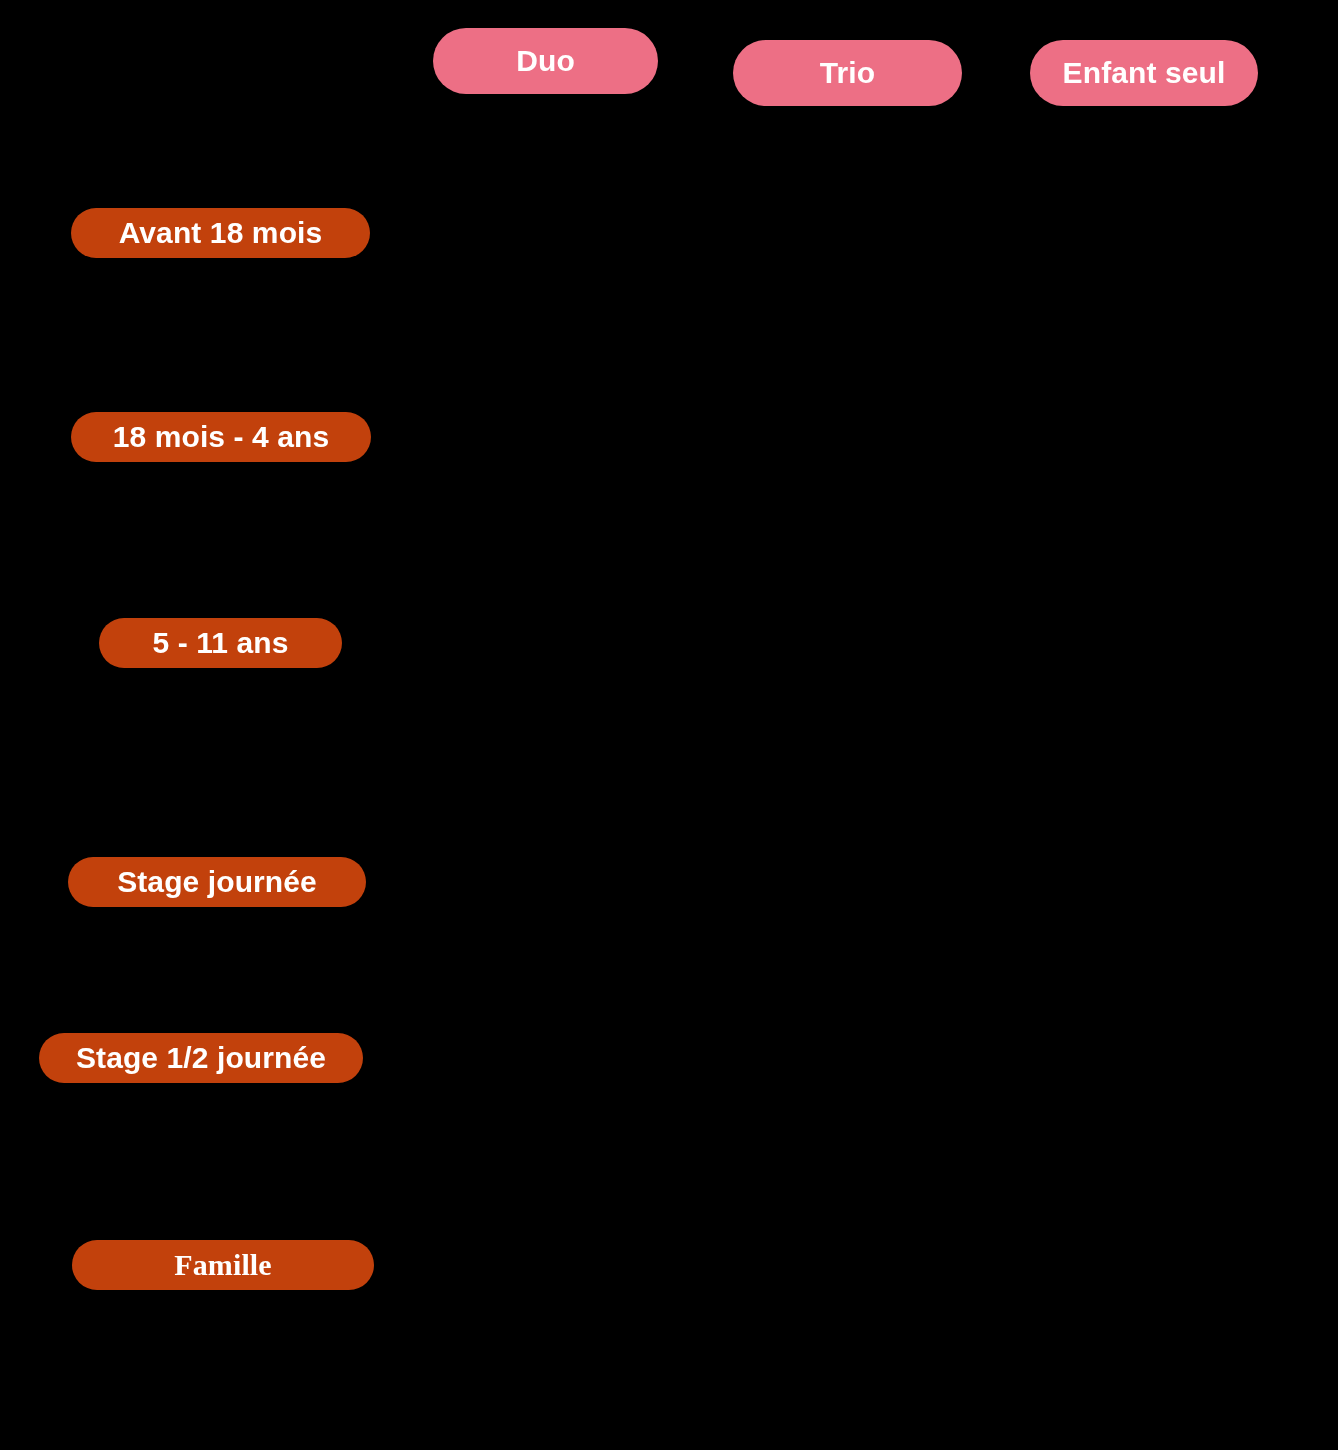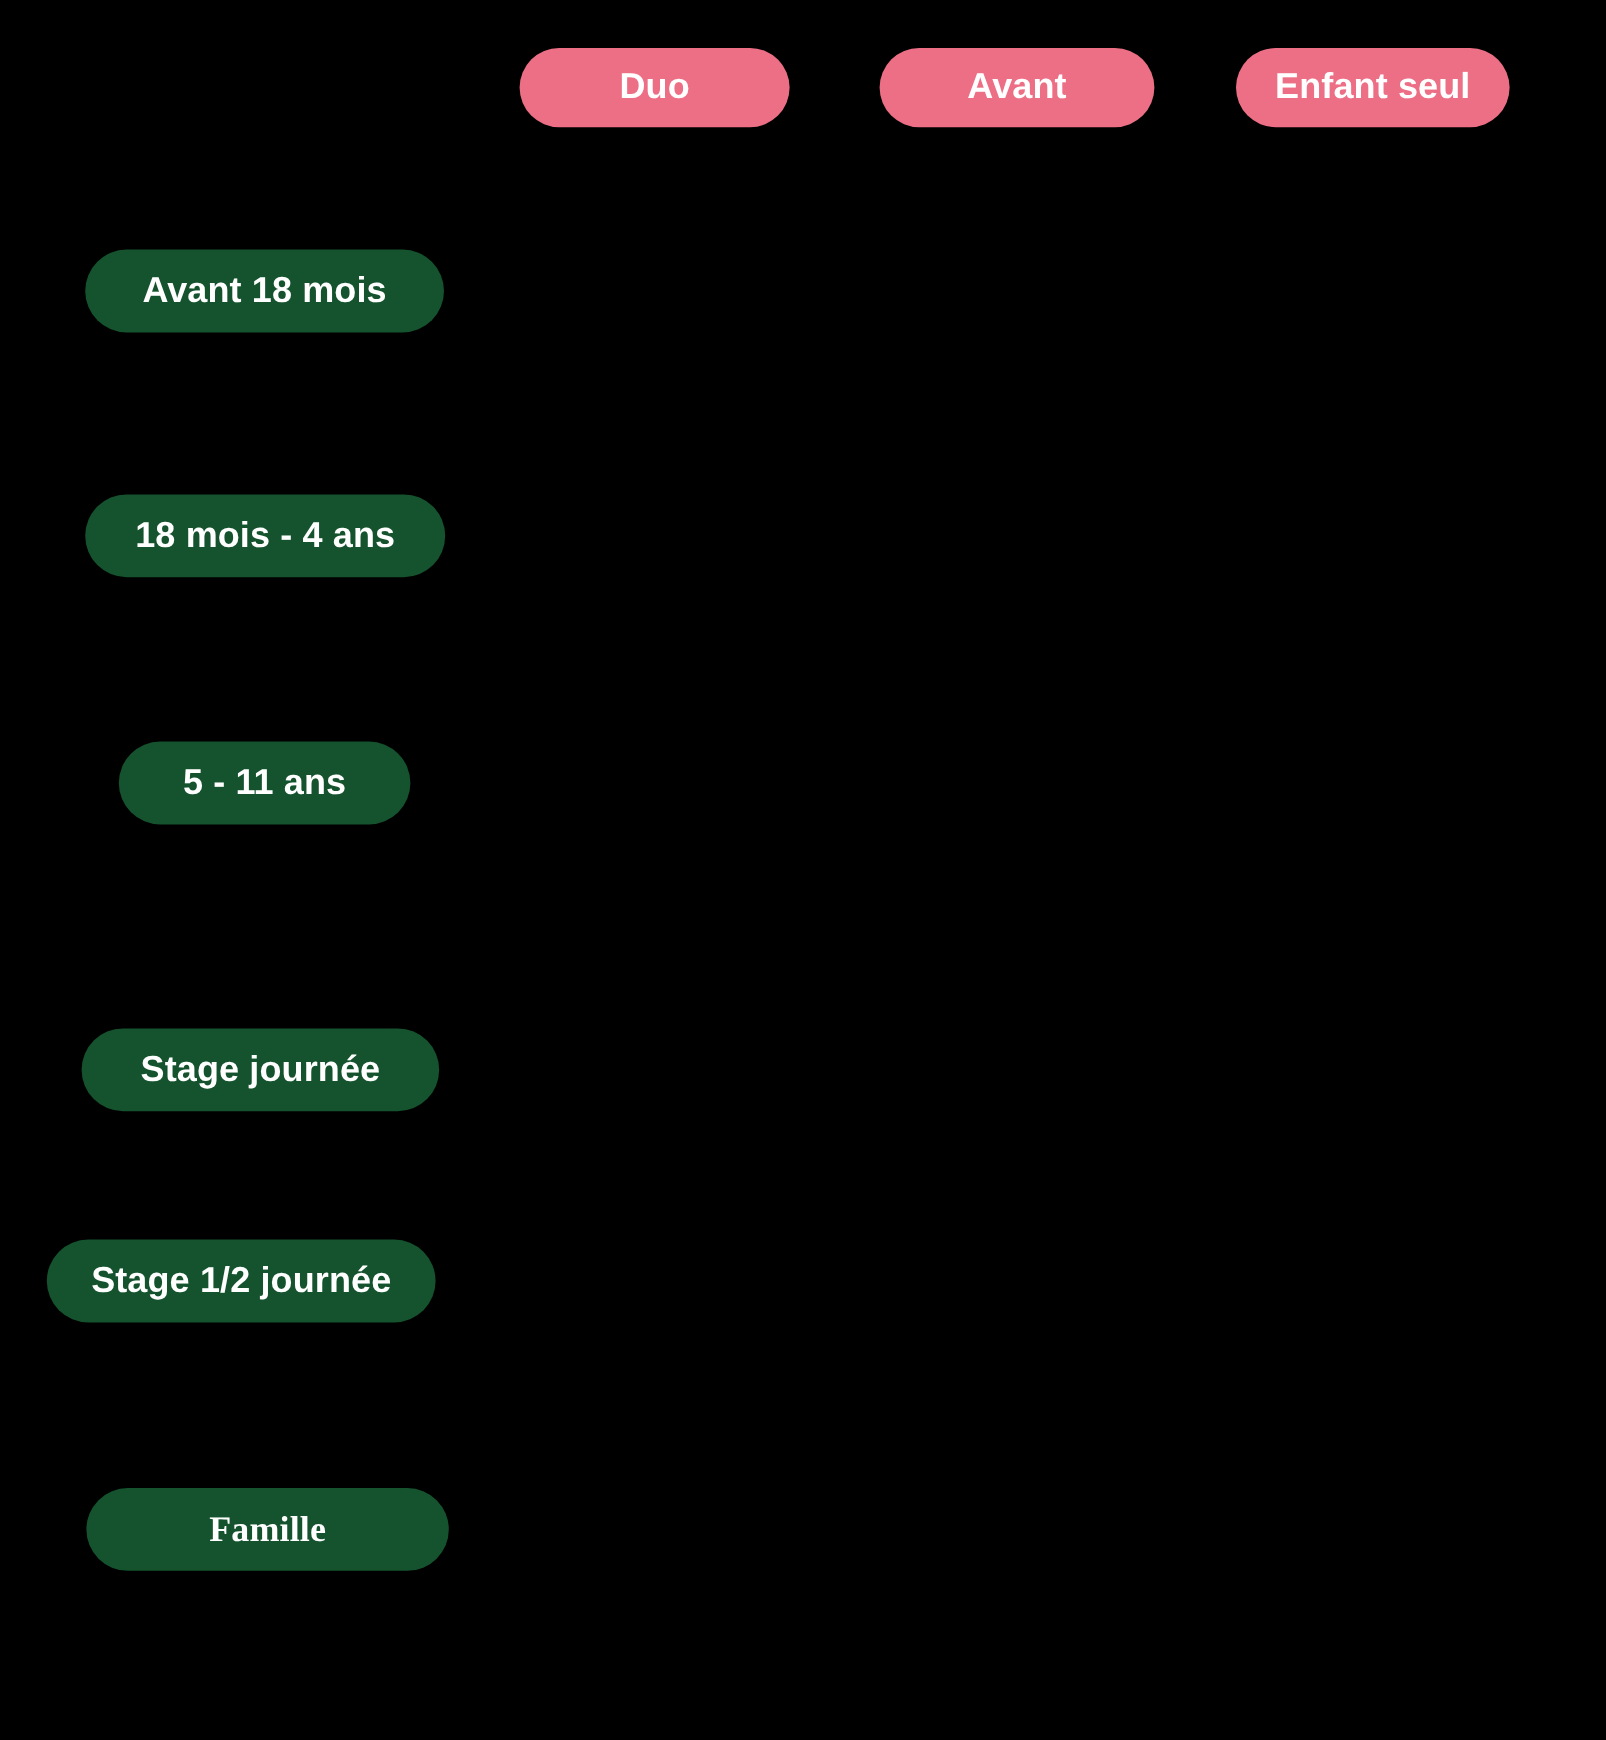--- a/index.html
+++ b/index.html
@@ -38,44 +38,44 @@
 
   
   .pill--category {
     background: #ED6F85;
     height: 66px;
     font-size: 30px;
   }
 
   
   .pill--segment {
-    background: #14532d;
-    height: 69px;
+    background: #c2410c;
+    height: 50px;
     font-size: 30px;
   }
 
   
   #matrix-body {
     position: absolute;
     left: 400px;
     top: 150px;
     width: 900px;
     height: 1200px;
     background: transparent;
   }
 </style>
 </head>
 <body>
 
 <div id="canvas">
 
   <div id="column-headers">
-    <div class="pill pill--category" style="left:433px; top:40px; width:225px;">Duo</div>
+    <div class="pill pill--category" style="left:433px; top:28px; width:225px;">Duo</div>
 
-    <div class="pill pill--category" style="left:733px; top:40px; width:229px;">Avant</div>
+    <div class="pill pill--category" style="left:733px; top:40px; width:229px;">Trio</div>
 
     <div class="pill pill--category" style="left:1030px; top:40px; width:228px;">Enfant seul</div>
   </div>
 
   <div id="row-headers">
     <div class="pill pill--segment" style="left:71px; top:208px; width:299px;">Avant 18 mois</div>
 
     <div class="pill pill--segment" style="left:71px; top:412px; width:300px;text-align:center;">18 mois - 4 ans</div>
 
     <div class="pill pill--segment" style="left:99px; top:618px; width:243px;">5 - 11 ans</div>

